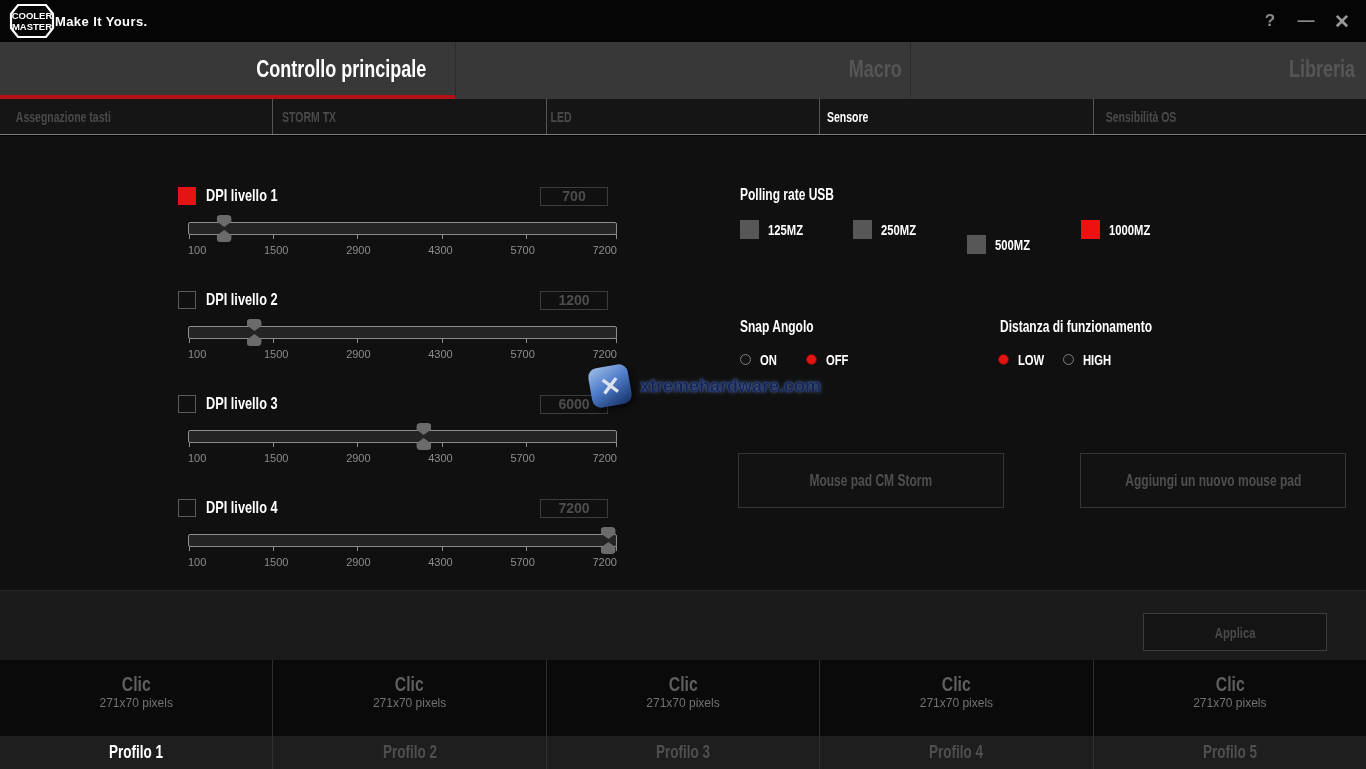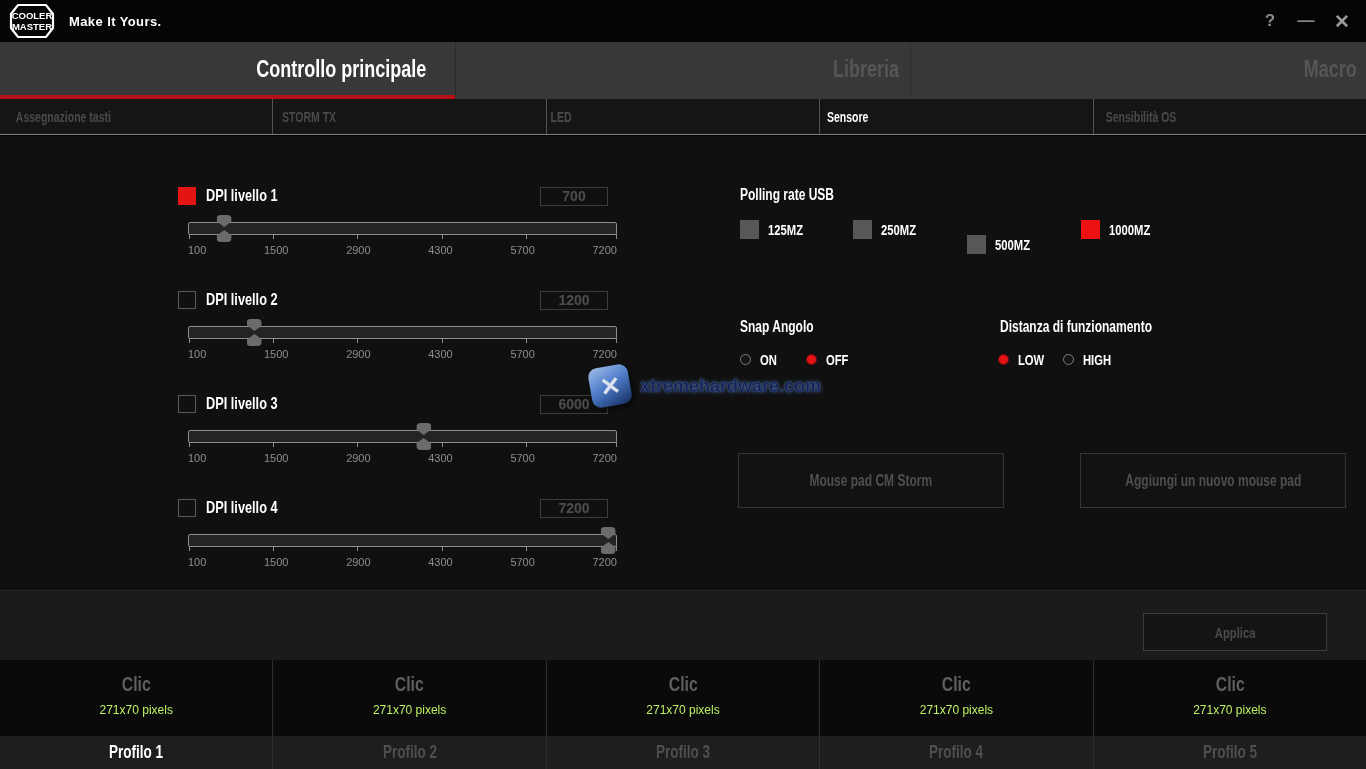--- a/index.html
+++ b/index.html
@@ -8,21 +8,21 @@
   .page { position:relative; width:1366px; height:769px; background:#000;border-radius:18px; }
 
   
   .cx { display:inline-block; transform:scaleX(.75); transform-origin:center; white-space:nowrap; font-weight:bold; }
   .cxl { transform-origin:left center; }
 
   
   .titlebar { position:absolute; left:0; top:0; width:100%; height:42px; background:#050505;
               display:flex; align-items:center; }
   .logo { margin-left:9px; }
-  .tagline { color:#fff; font-size:13px; font-weight:bold; letter-spacing:.4px; margin-left:14px; }
+  .tagline { color:#fff; font-size:13px; font-weight:bold; letter-spacing:.4px; }
   .win-controls { position:absolute; right:10px; top:0; height:42px; display:flex; align-items:center; gap:8px; }
   .win-btn { width:28px; height:28px; display:flex; align-items:center; justify-content:center;
              color:#8a8a8a; font-size:17px; font-weight:bold; cursor:default; }
   .win-btn.close { font-size:19px; color:#9a9a9a; }
 
   
   .main-tabs { position:absolute; left:0; top:42px; width:100%; height:57px; display:flex; background:#383838; }
   .main-tab { flex:1; display:flex; align-items:center; justify-content:flex-end;
               font-size:24px; color:#565656; border-bottom:4px solid transparent; }
   .main-tab + .main-tab { border-left:1px solid #2c2c2c; }
@@ -85,21 +85,21 @@
             border-top:1px solid #2b2323; }
   .apply-btn { position:absolute; left:1143px; top:22px; width:184px; height:38px;
                border:1px solid #3c3c3c; background:#141414; display:flex; align-items:center;
                justify-content:center; color:#4a4a4a; font-size:15px; }
 
   
   .profiles-top { position:absolute; left:0; top:660px; width:100%; height:76px; background:#0a0a0a; display:flex; }
   .profile-slot { flex:1; display:flex; flex-direction:column; align-items:center; padding-top:12px; }
   .profile-slot + .profile-slot { border-left:1px solid #2e2e2e; }
   .slot-title { color:#5f5f5f; font-size:21px; }
-  .slot-sub { color:#bef264; font-size:12px; margin-top:7px; }
+  .slot-sub { color:#737373; font-size:12px; }
   .profiles-bottom { position:absolute; left:0; top:736px; width:100%; height:33px; background:#1e1e1e; display:flex; }
   .profile-tab { flex:1; display:flex; align-items:center; justify-content:center;
                  color:#4f4f4f; font-size:18px; }
   .profile-tab + .profile-tab { border-left:1px solid #303030; }
   .profile-tab.on { color:#fff;text-align:right; }
 </style>
 </head>
 <body>
 
 <div class="page">
@@ -116,24 +116,24 @@
       <div class="win-btn">—</div>
       <div class="win-btn close">✕</div>
     </div>
   </div>
 
   <div class="main-tabs">
     <div class="main-tab on">
       <span class="cx">Controllo principale</span>
     </div>
     <div class="main-tab">
+      <span class="cx">Macro</span>
+    </div>
+    <div class="main-tab">
       <span class="cx">Libreria</span>
-    </div>
-    <div class="main-tab">
-      <span class="cx">Macro</span>
     </div>
   </div>
 
   <div class="sub-tabs">
     <div class="sub-tab">
       <span class="cx">Assegnazione tasti</span>
     </div>
     <div class="sub-tab">
       <span class="cx">STORM TX</span>
     </div>

